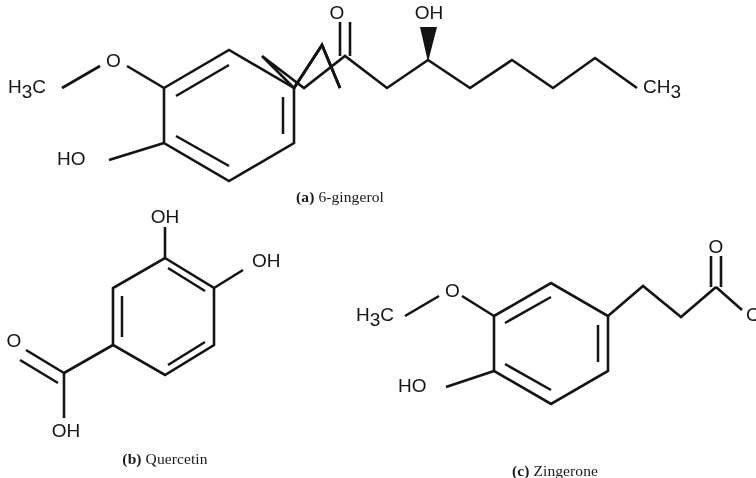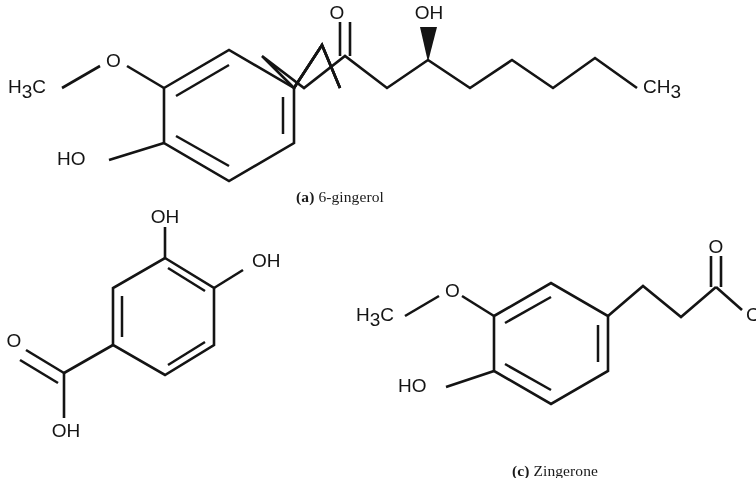--- a/index.html
+++ b/index.html
@@ -133,20 +133,24 @@
 
       <line class="bond" x1="64" y1="173" x2="64" y2="218"></line>
 
       <text class="atom" x="165" y="18" text-anchor="middle">OH</text>
       <text class="atom" x="252" y="62">OH</text>
       <text class="atom" x="14" y="142" text-anchor="middle">O</text>
       <text class="atom" x="66" y="232" text-anchor="middle">OH</text>
     </svg>
   </div>
 
+  <div class="caption" style="left:0px; top:450px; width:330px;">
+    <span class="tag">(<span style="font-weight:bold;">b</span>)</span>
+    <span>Quercetin</span>
+  </div>
 
   <div class="panel" style="left:350px; top:240px;">
     <svg class="struct-svg" width="406" height="200" viewBox="0 0 406 200">
 
       <line class="bond" x1="55" y1="76" x2="89" y2="56"></line>
 
       <line class="bond" x1="112" y1="56" x2="144" y2="76"></line>
 
       <polygon class="bond" points="144,76 201,43 258,76 258,131 201,164 144,131"></polygon>
       <line class="bond-inner" x1="155" y1="83" x2="201" y2="57"></line>

